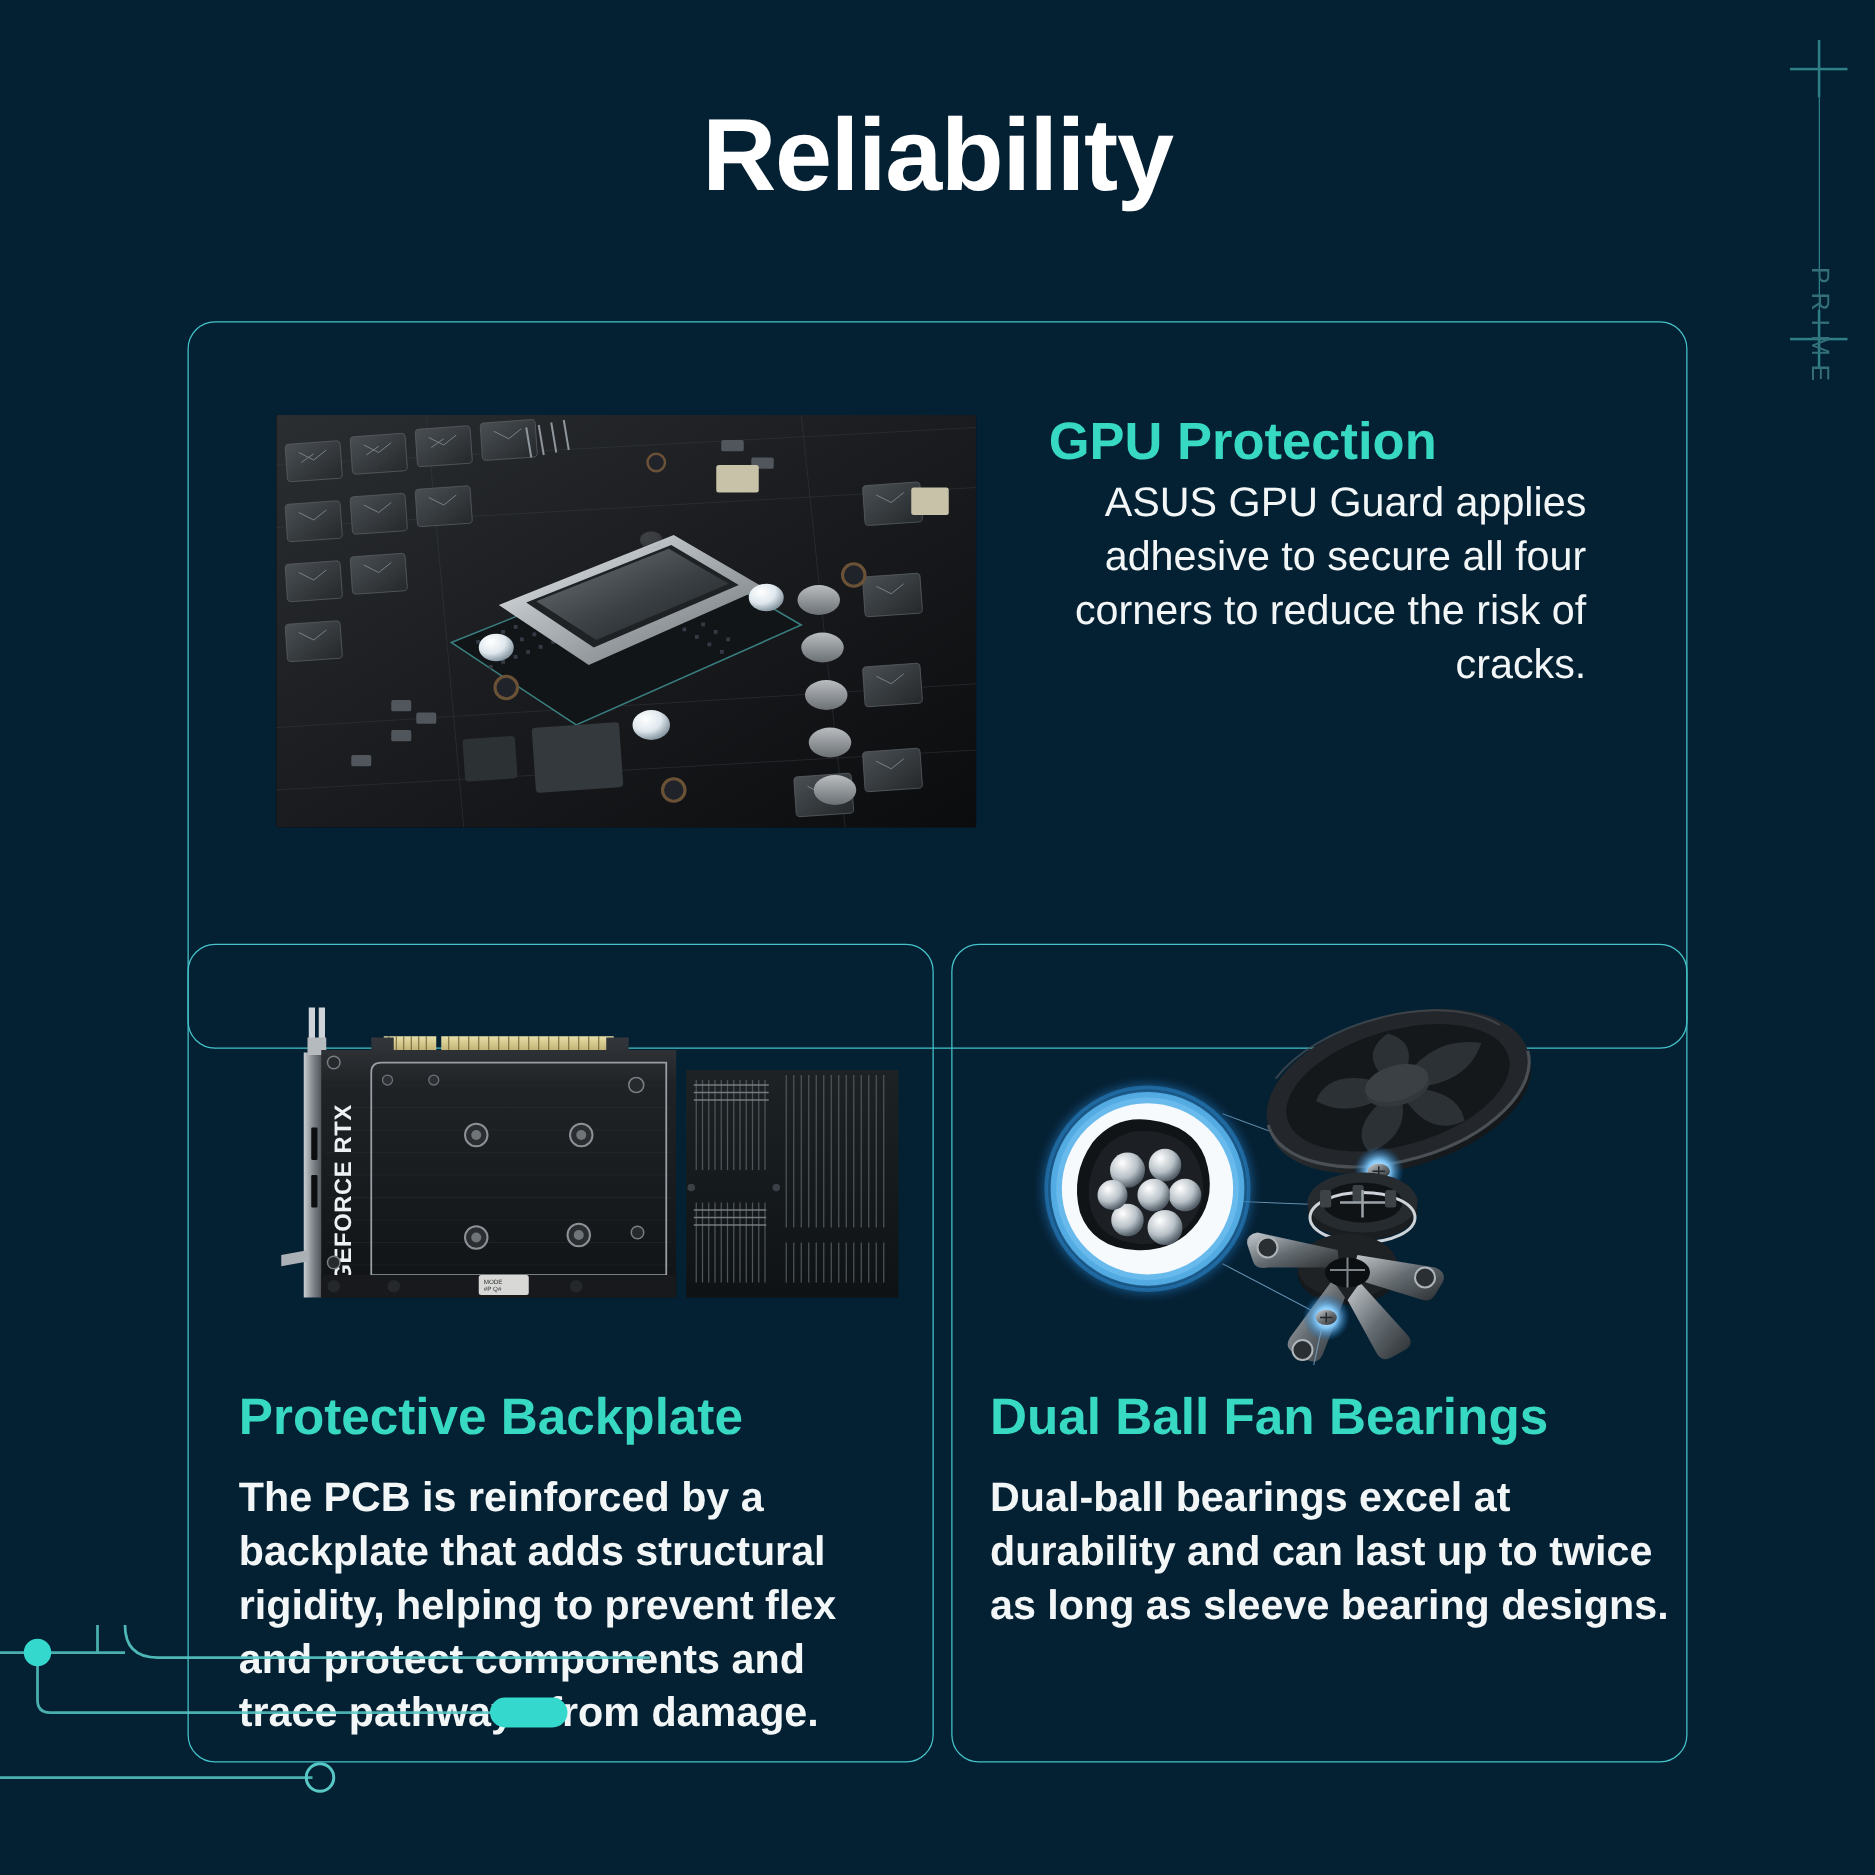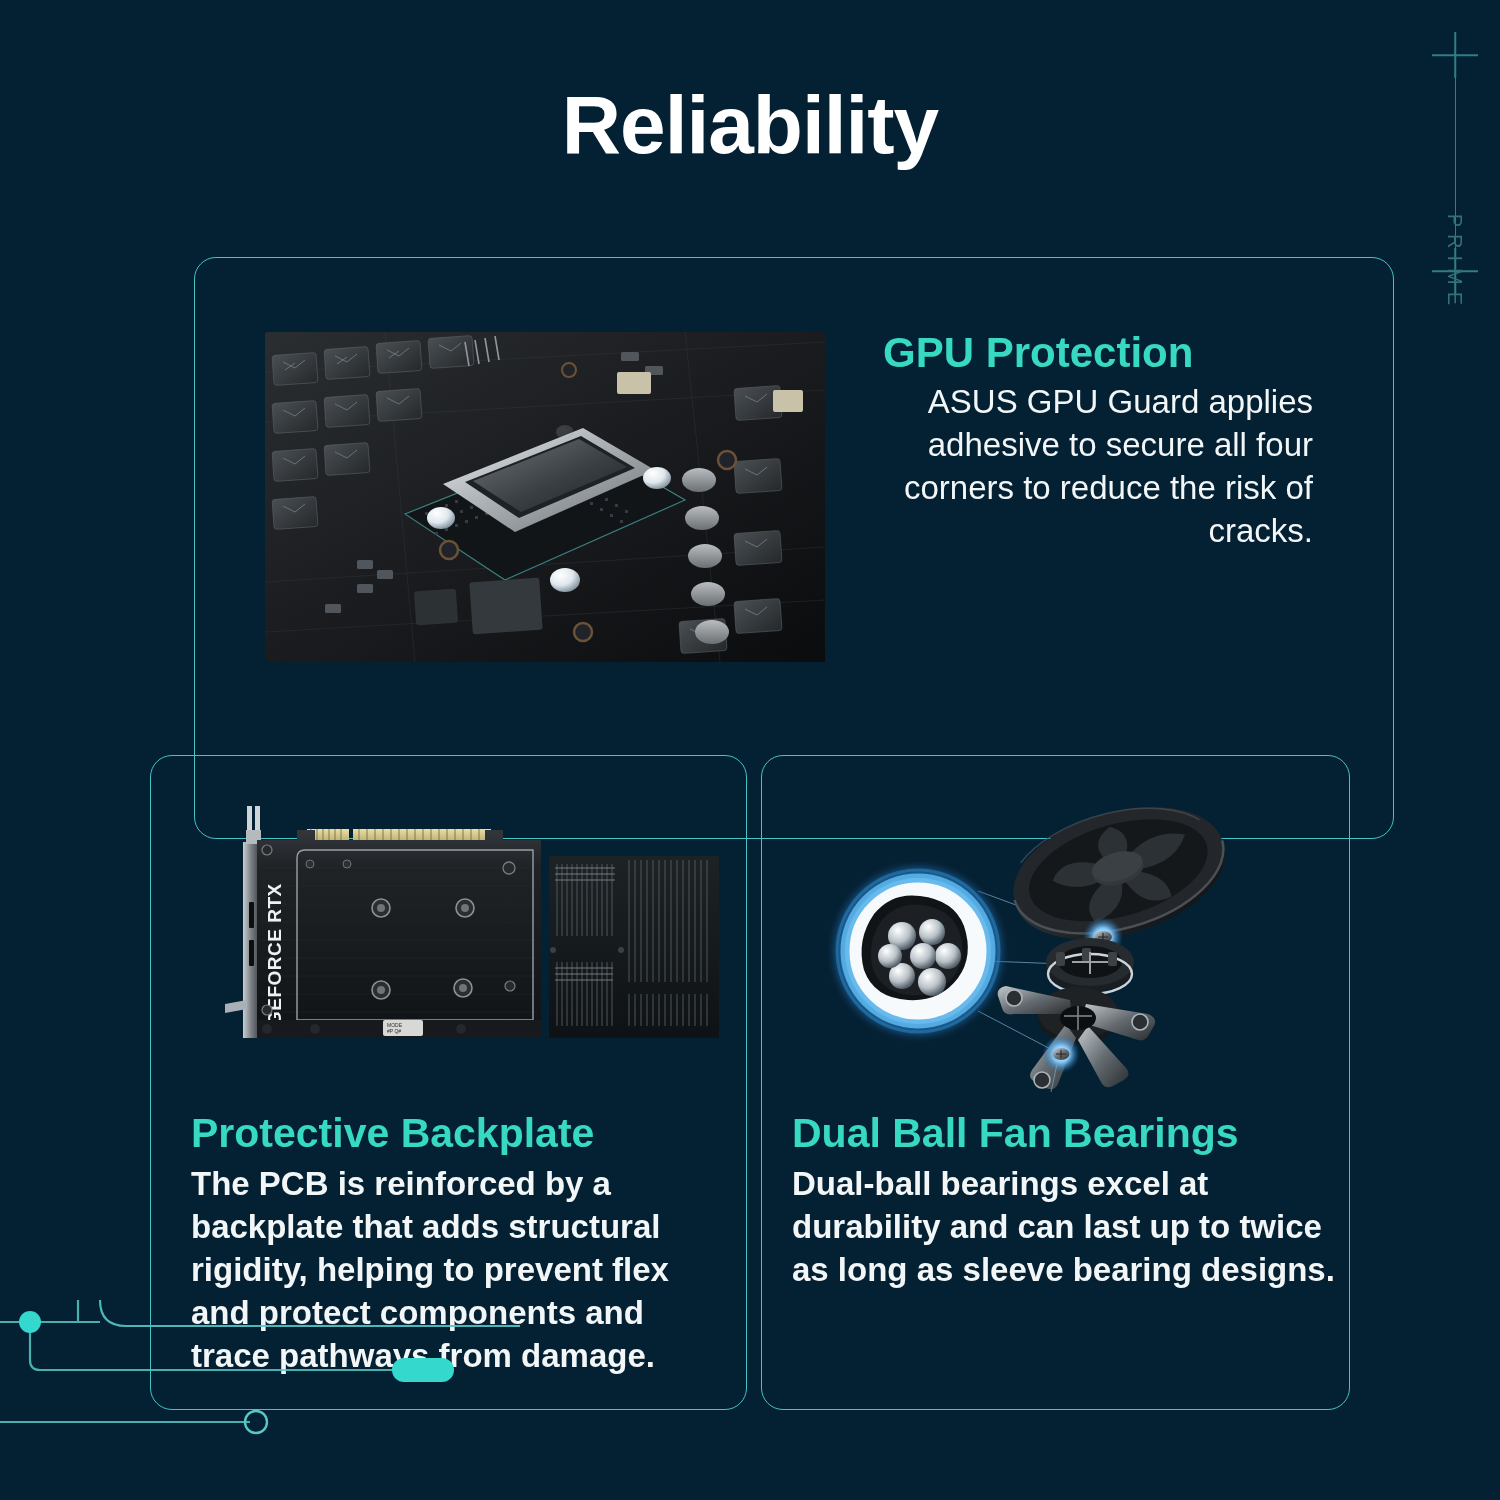--- a/index.html
+++ b/index.html
@@ -58,21 +58,21 @@
     white-space:nowrap;
   }
 
   
   .card {
     position:absolute;
     border:1.6px solid #44c3c8;
     border-radius:22px;
     background:transparent;
   }
-  .card-top     { left:150px; top:257px;  width:1200px; height:582px;margin-left:44px; }
+  .card-top     { left:150px; top:257px;  width:1200px; height:582px; }
   .card-bottom-left  { left:150px; top:755px; width:597px; height:655px; }
   .card-bottom-right { left:761px; top:755px; width:589px; height:655px; }
 
   
   .top-inner { display:flex; height:100%; }
   .top-media {
     width:560px; height:330px;
     margin:74px 0 0 70px;
     flex:0 0 auto;
     position:relative;
@@ -98,21 +98,21 @@
   .bl-media {
     position:absolute;
     left:46px; top:42px;
     width:522px; height:285px;
     overflow:hidden;
     background:transparent;
   }
   .bottom-text { position:absolute; }
   .card-bottom-left .bottom-text  { left:40px; top:355px; width:540px; }
   .card-bottom-right .bottom-text { left:30px; top:355px; width:560px; }
-  .bottom-text .feature-heading { font-size:41px; margin-bottom:8px; }
+  .bottom-text .feature-heading { font-size:41px; margin-bottom:22px; }
   .bottom-text .feature-body    { font-size:33px;font-weight:bold; }
 
   .br-media {
     position:absolute;
     left:66px; top:40px;
     width:475px; height:300px;
     overflow:hidden;
   }
 
   

